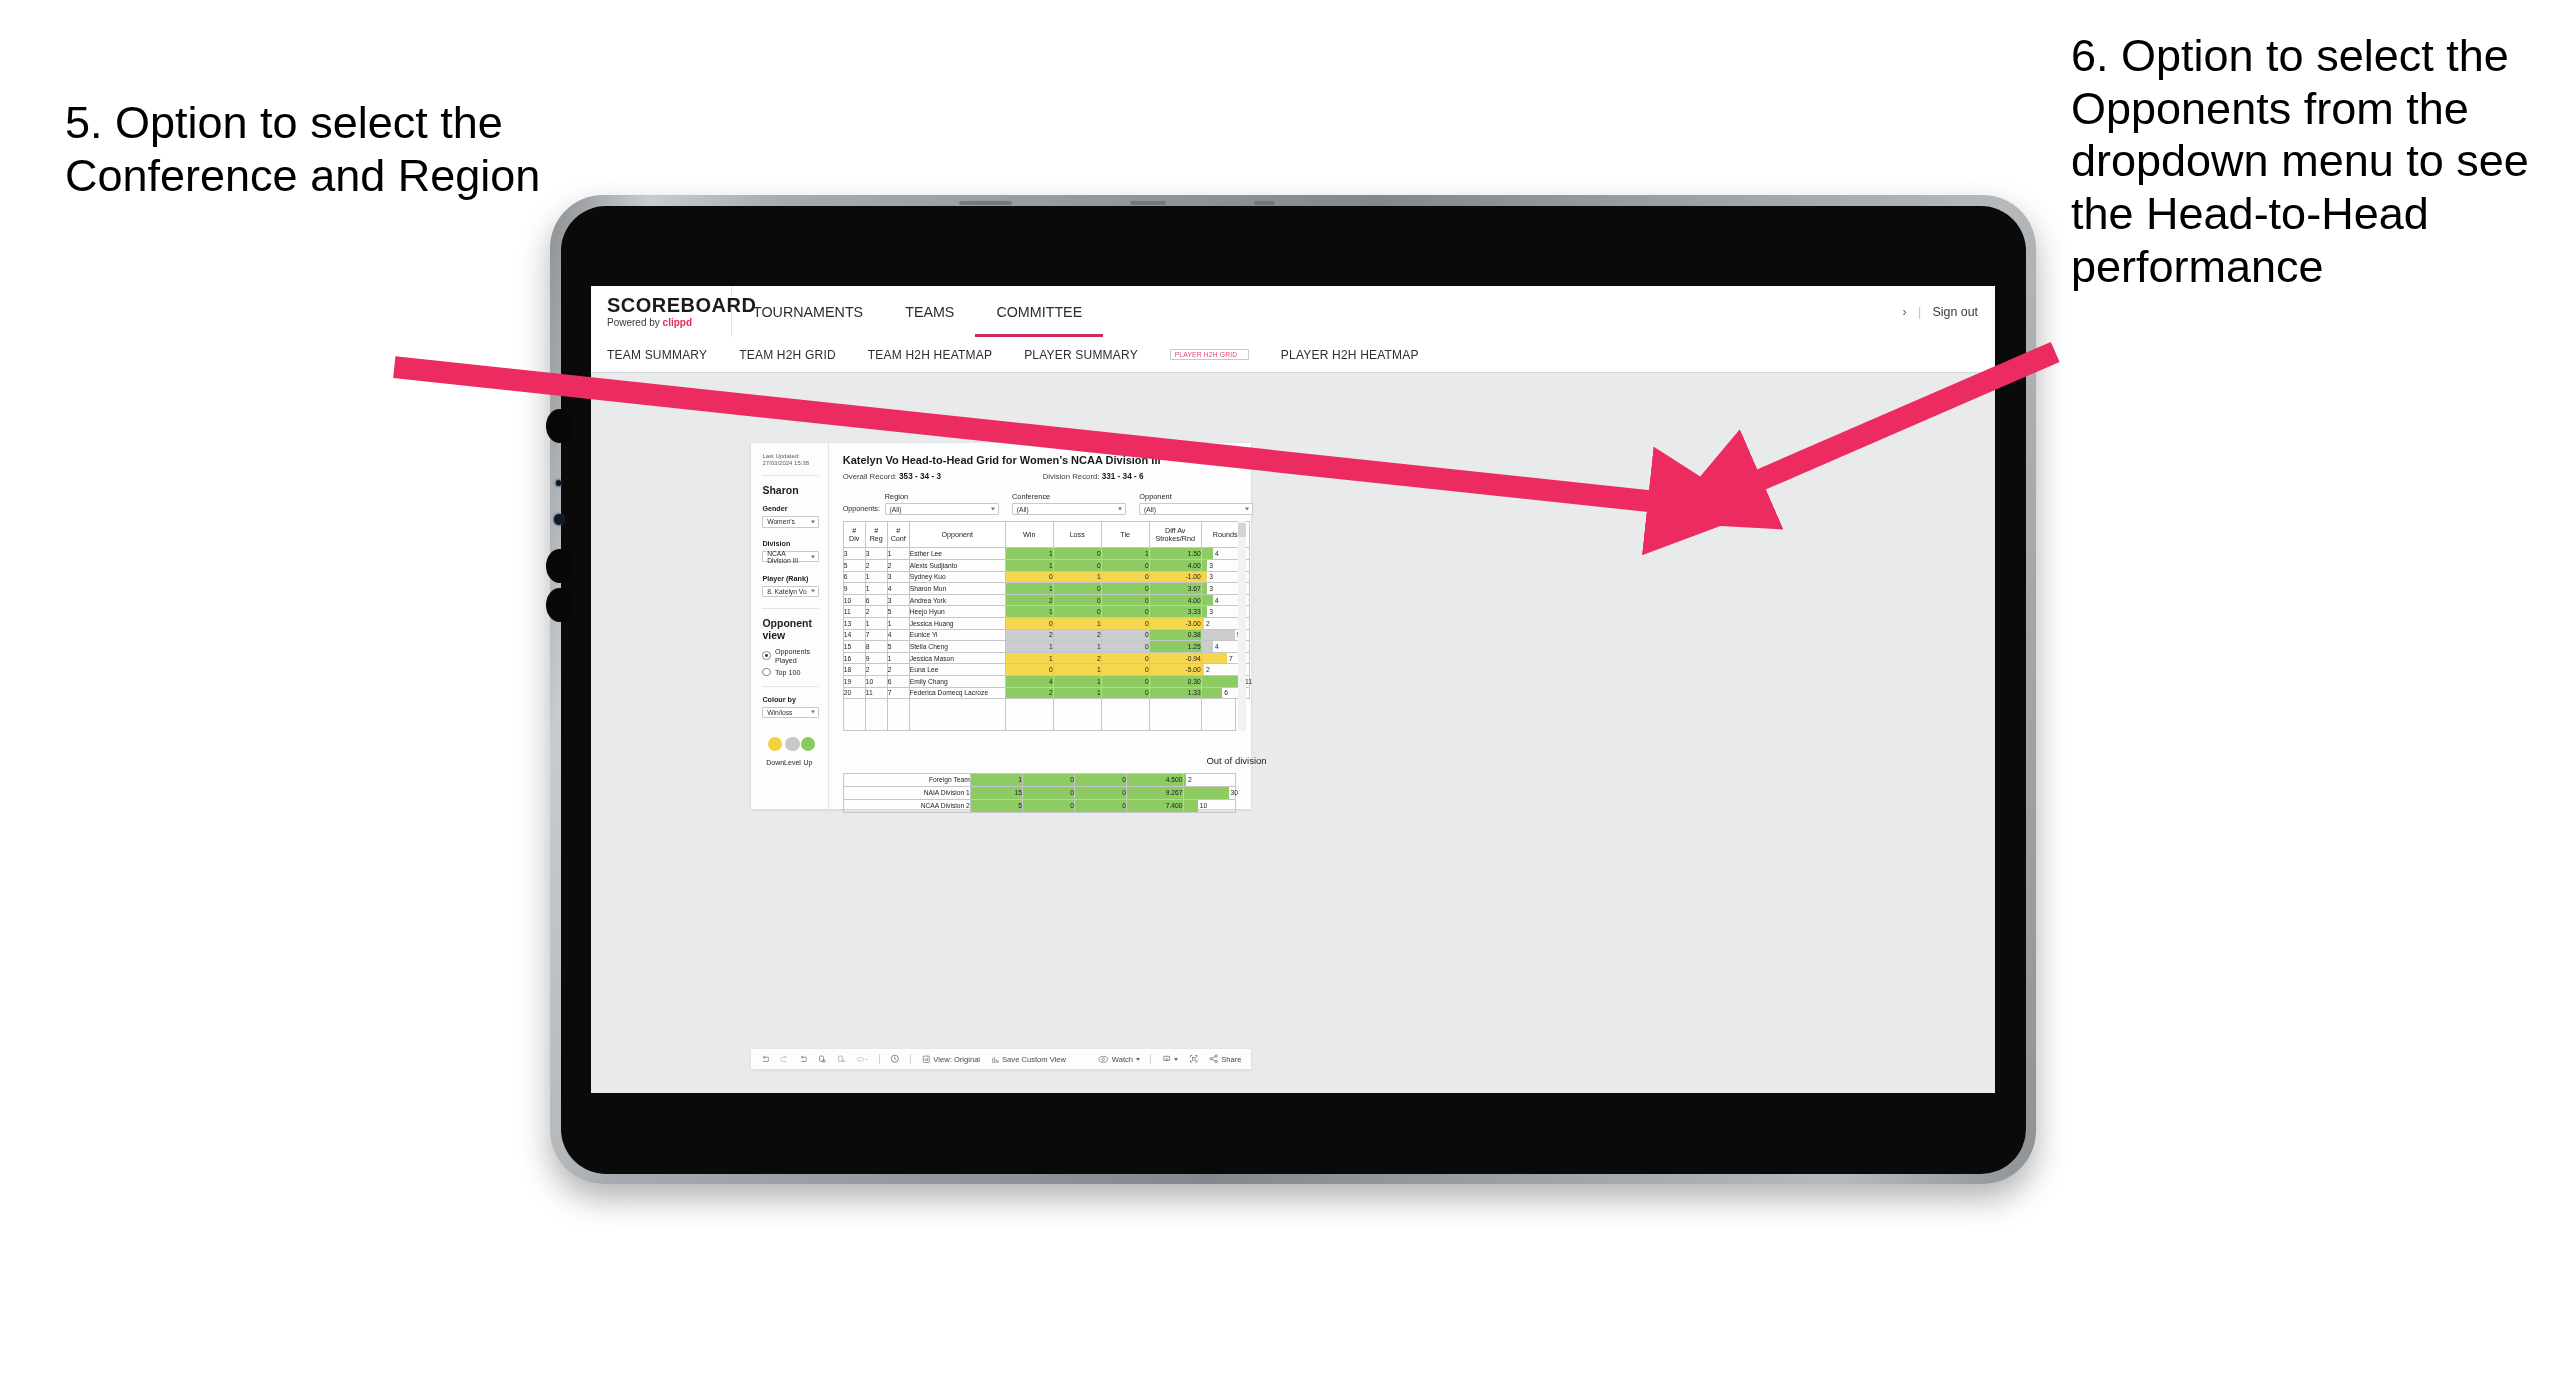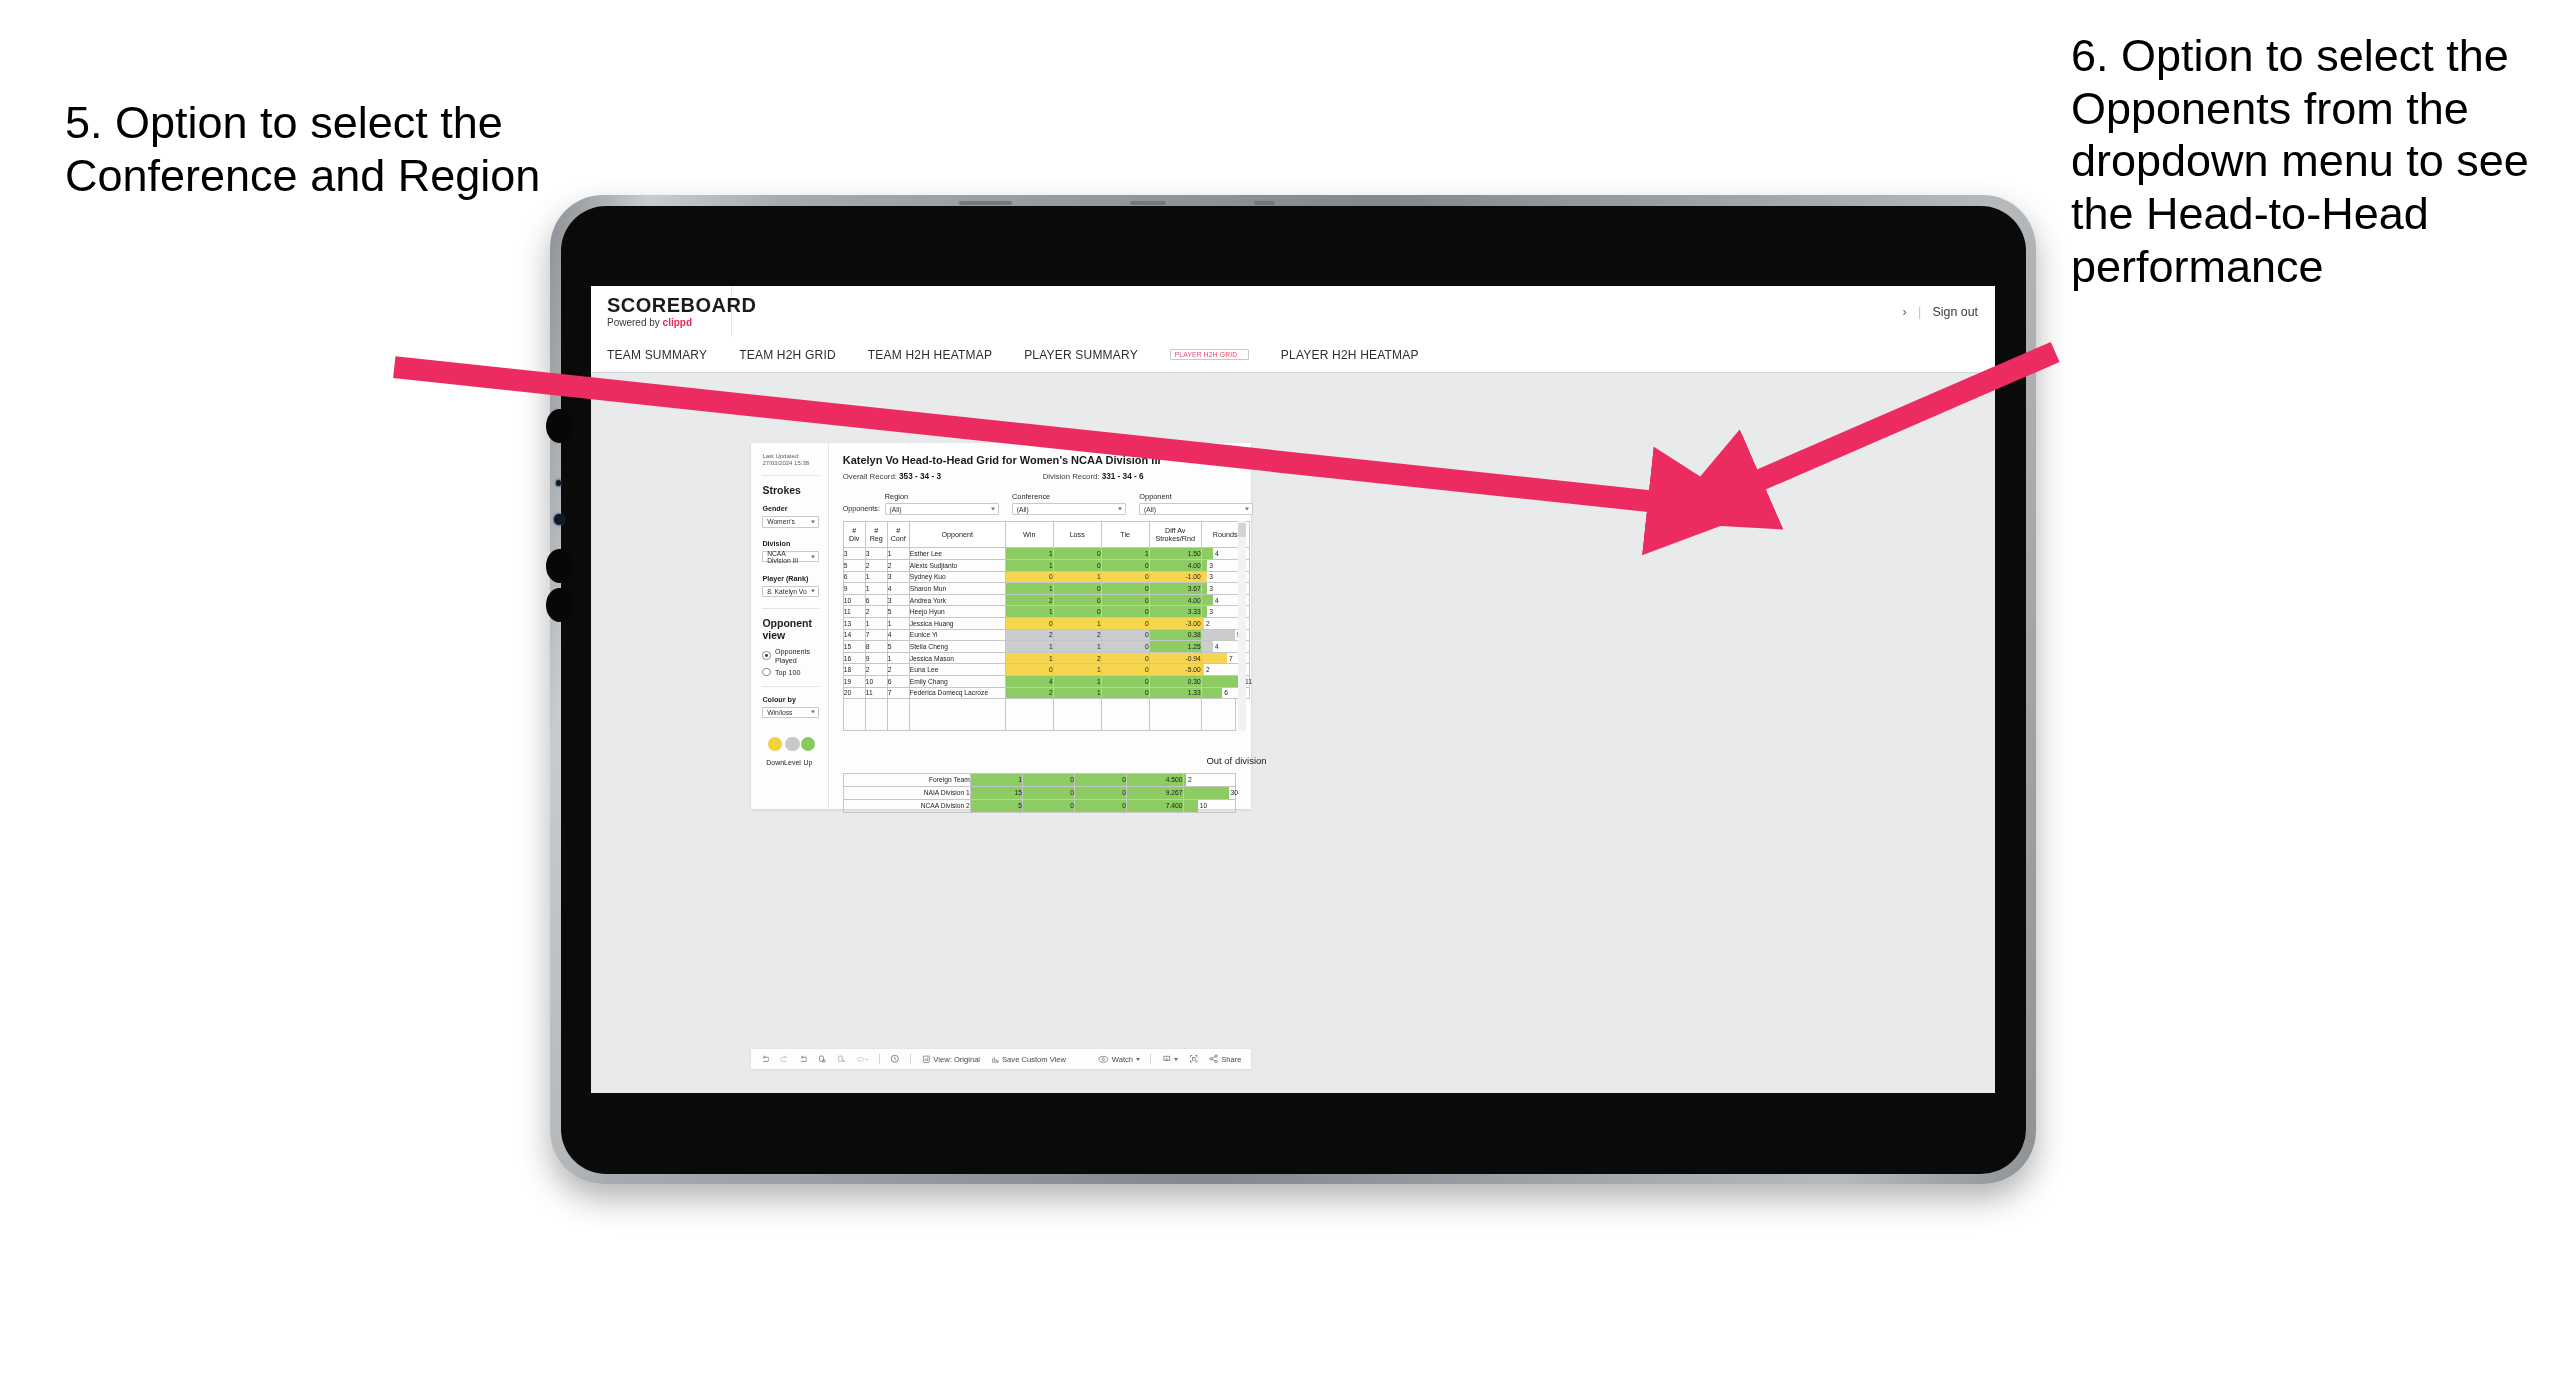--- a/index.html
+++ b/index.html
@@ -136,20 +136,25 @@
     <div class="app">
 
       <div class="topbar">
         <div class="brandbox">
           <div class="brand-title">SCOREBOARD</div>
           <div class="brand-sub">
             <span>Powered by</span>
             <b>clippd</b>
           </div>
         </div>
+        <div class="navlinks">
+          <div class="navlink">TOURNAMENTS</div>
+          <div class="navlink">TEAMS</div>
+          <div class="navlink active">COMMITTEE</div>
+        </div>
         <div class="topright">
           <span class="chev-left">›</span>
           <span class="sep">|</span>
           <span>Sign out</span>
         </div>
       </div>
 
       <div class="tabsbar">
         <div class="tabitem">TEAM SUMMARY</div>
         <div class="tabitem">TEAM H2H GRID</div>
@@ -158,21 +163,21 @@
         <div class="tabitem sel">PLAYER H2H GRID</div>
         <div class="tabitem">PLAYER H2H HEATMAP</div>
       </div>
 
       <div class="canvas">
         <div class="sheet">
 
           <div class="side">
             <div class="lastupd">Last Updated: 27/03/2024 15:38</div>
             <div class="hr"></div>
-            <h3>Strokes</h3>
+            <h3>Sharon</h3>
 
             <div class="fld">
               <label>Gender</label>
               <div class="sel">
                 <span>Women’s</span>
                 <i class="caret"></i>
               </div>
             </div>
 
             <div class="fld">

